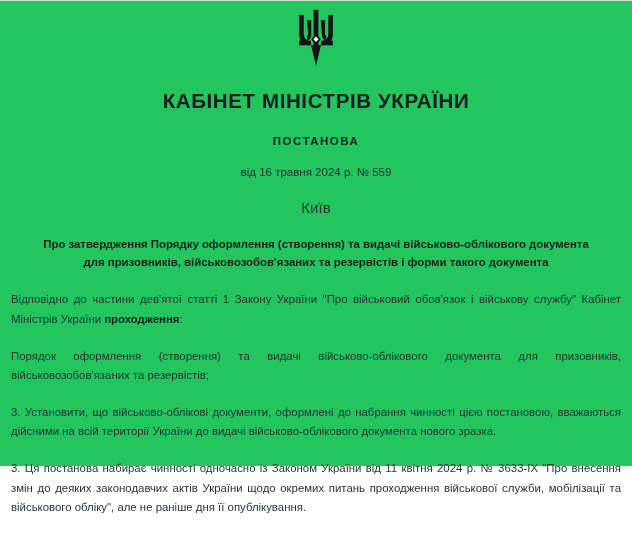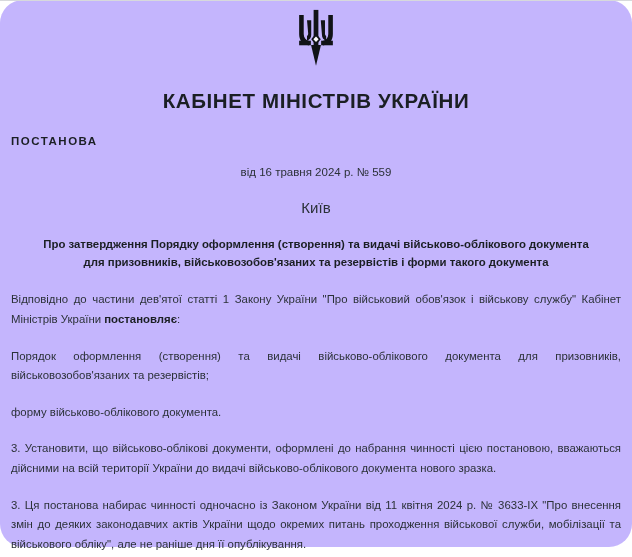--- a/index.html
+++ b/index.html
@@ -12,24 +12,23 @@
     height: 557px;
     overflow: hidden;
     font-family: "Liberation Sans", "DejaVu Sans", sans-serif;
     color: #2b3138;
     -webkit-font-smoothing: antialiased;
   }
 
   .page {
     position: relative;
     width: 632px;
-    height: 547px;
+    height: 466px;
     box-sizing: border-box;
-    background: #c4b5fd;
-    border-radius: 23px;
+    background: #22c55e;
   }
 
   .top-rule {
     position: absolute;
     top: 0;
     left: 0;
     width: 632px;
     height: 1px;
     background: #d7d9dc;
   }
@@ -55,21 +54,21 @@
   
   .org-title {
     text-align: center;
     font-size: 20.5px;
     font-weight: 700;
     letter-spacing: 0.6px;
     color: #1b1f24;
     margin: 21px 0 0 0;
   }
   .doc-type {
-    text-align: left;
+    text-align: center;
     font-size: 11.5px;
     font-weight: 700;
     letter-spacing: 1.5px;
     color: #1b1f24;
     margin: 22px 0 0 0;
   }
   .doc-meta {
     text-align: center;
     font-size: 11.5px;
     font-weight: 400;
@@ -154,25 +153,24 @@
     <div class="org-title">КАБІНЕТ МІНІСТРІВ УКРАЇНИ</div>
 
     <div class="doc-type">ПОСТАНОВА</div>
 
     <div class="doc-meta">від 16 травня 2024 р. № 559</div>
 
     <div class="doc-city">Київ</div>
 
     <div class="doc-subject">Про затвердження Порядку оформлення (створення) та видачі військово-облікового документа для призовників, військовозобов'язаних та резервістів і форми такого документа</div>
 
-    <p class="body-p first"><span>Відповідно до частини дев'ятої статті 1 Закону України "Про військовий обов'язок і військову службу" Кабінет Міністрів України </span><b>постановляє</b><span>:</span></p>
+    <p class="body-p first"><span>Відповідно до частини дев'ятої статті 1 Закону України "Про військовий обов'язок і військову службу" Кабінет Міністрів України </span><b>проходження</b><span>:</span></p>
 
 
     <p class="body-p">Порядок оформлення (створення) та видачі військово-облікового документа для призовників, військовозобов'язаних та резервістів;</p>
 
-    <p class="body-p">форму військово-облікового документа.</p>
 
     <p class="body-p">3. Установити, що військово-облікові документи, оформлені до набрання чинності цією постановою, вважаються дійсними на всій території України до видачі військово-облікового документа нового зразка.</p>
 
     <p class="body-p">3. Ця постанова набирає чинності одночасно із Законом України від 11 квітня 2024 р. № 3633-IX "Про внесення змін до деяких законодавчих актів України щодо окремих питань проходження військової служби, мобілізації та військового обліку", але не раніше дня її опублікування.</p>
 
   </div>
 </div>
 
 </body></html>

